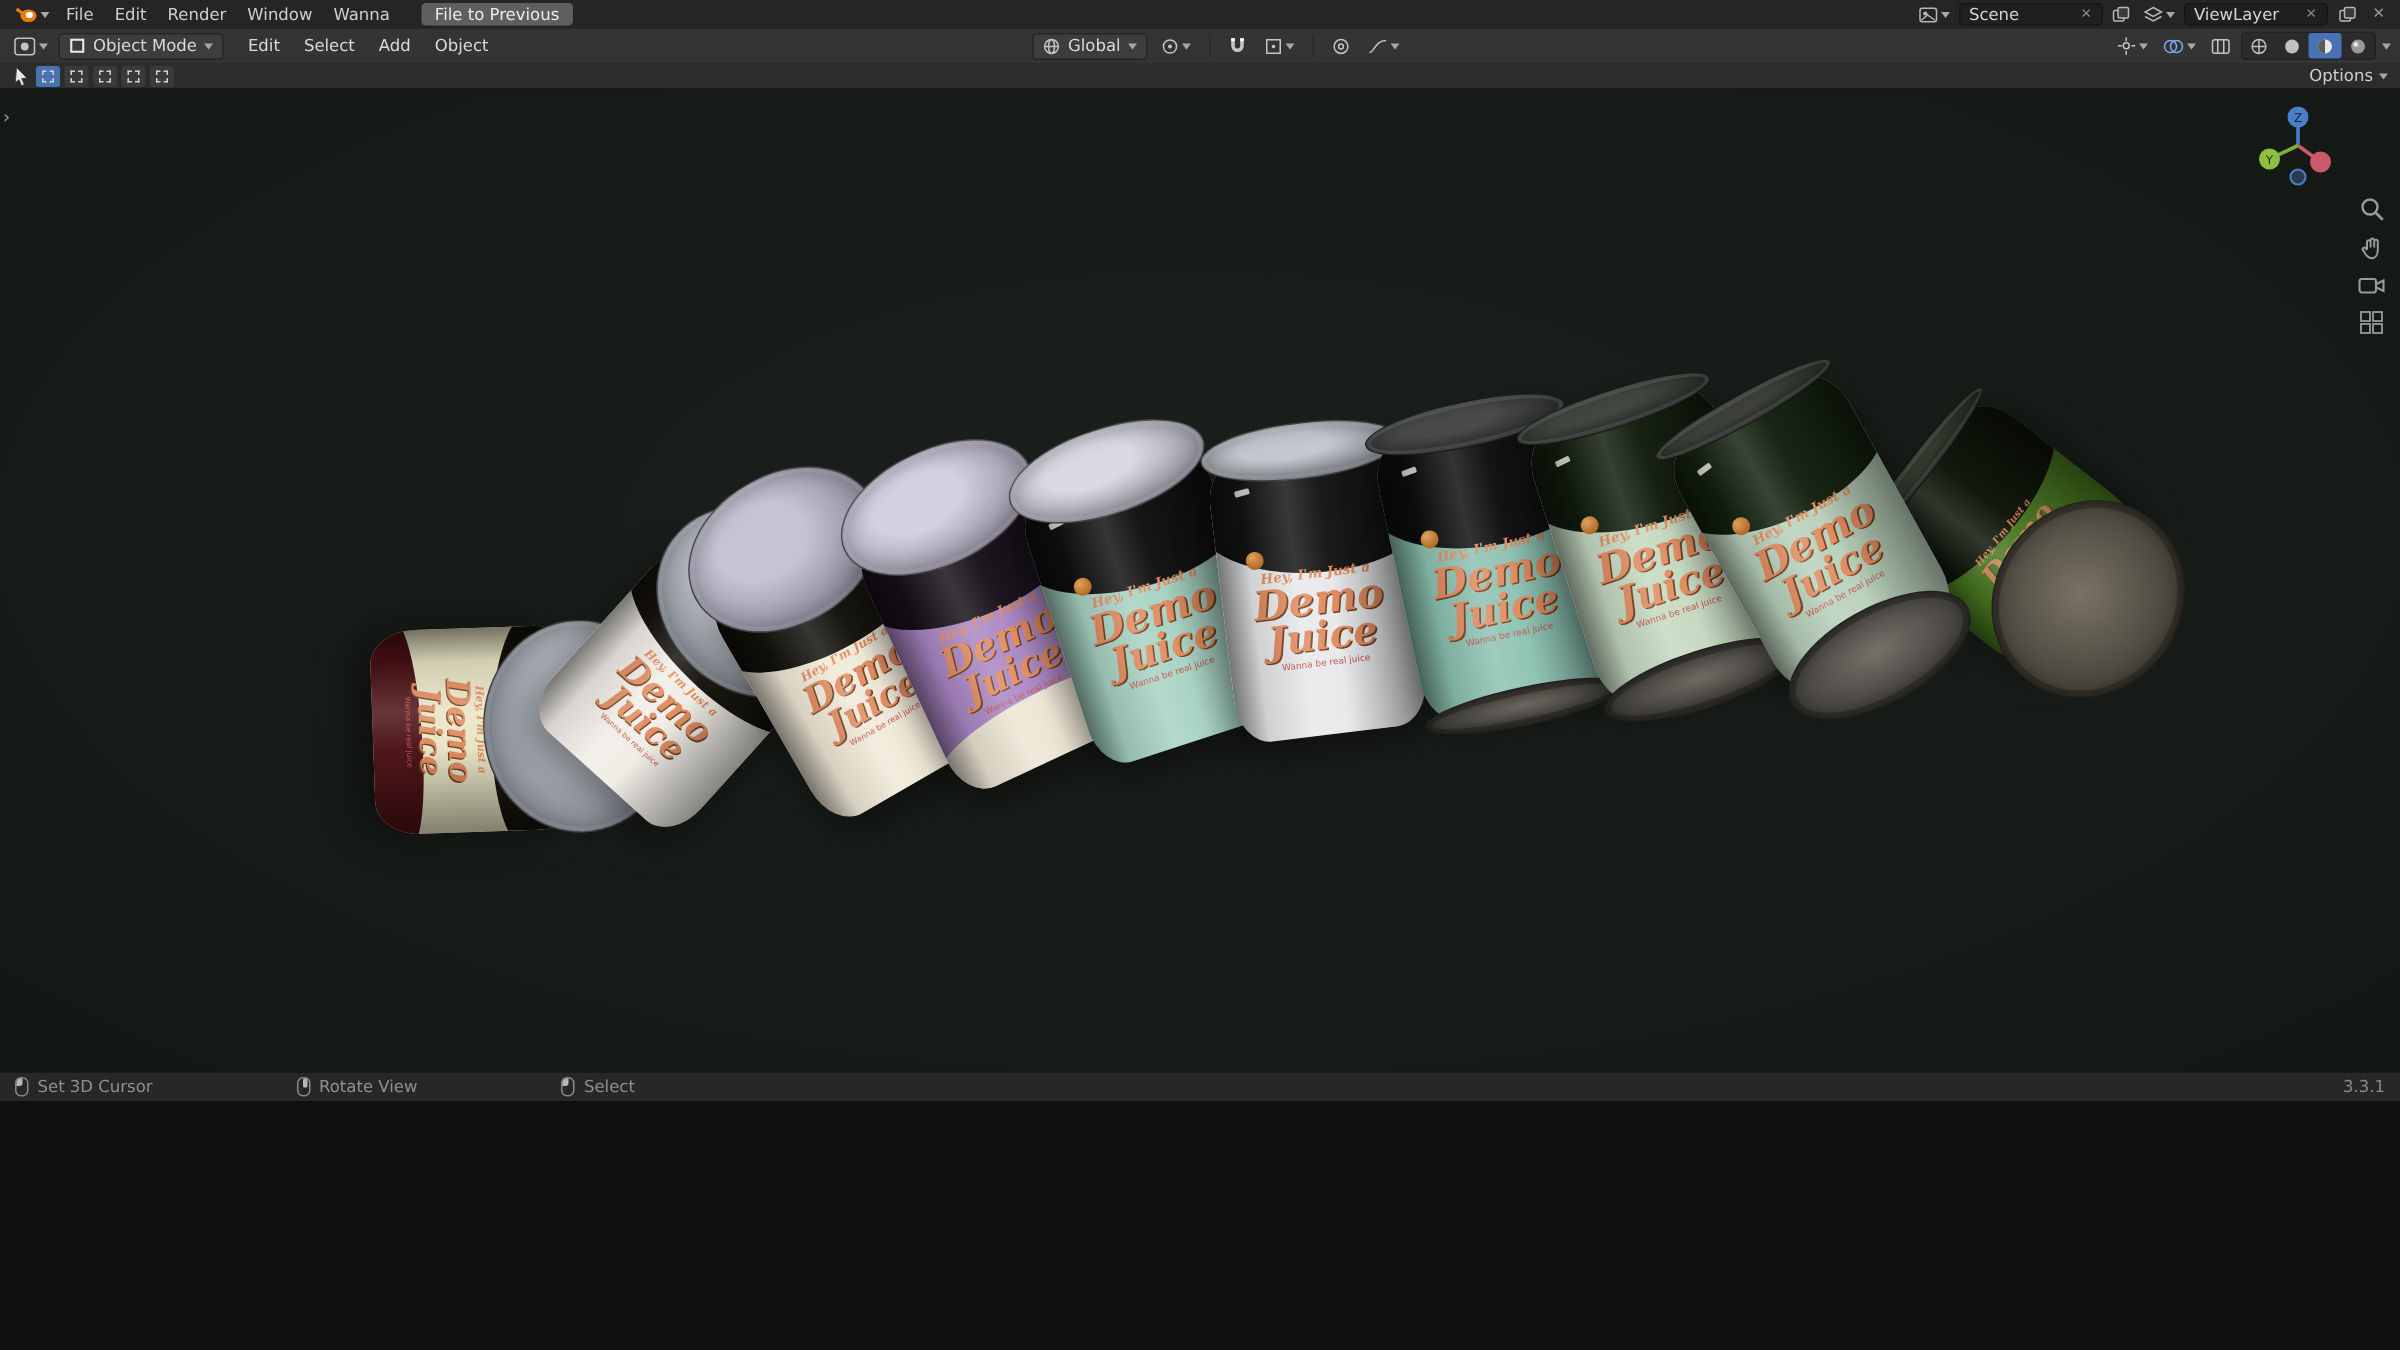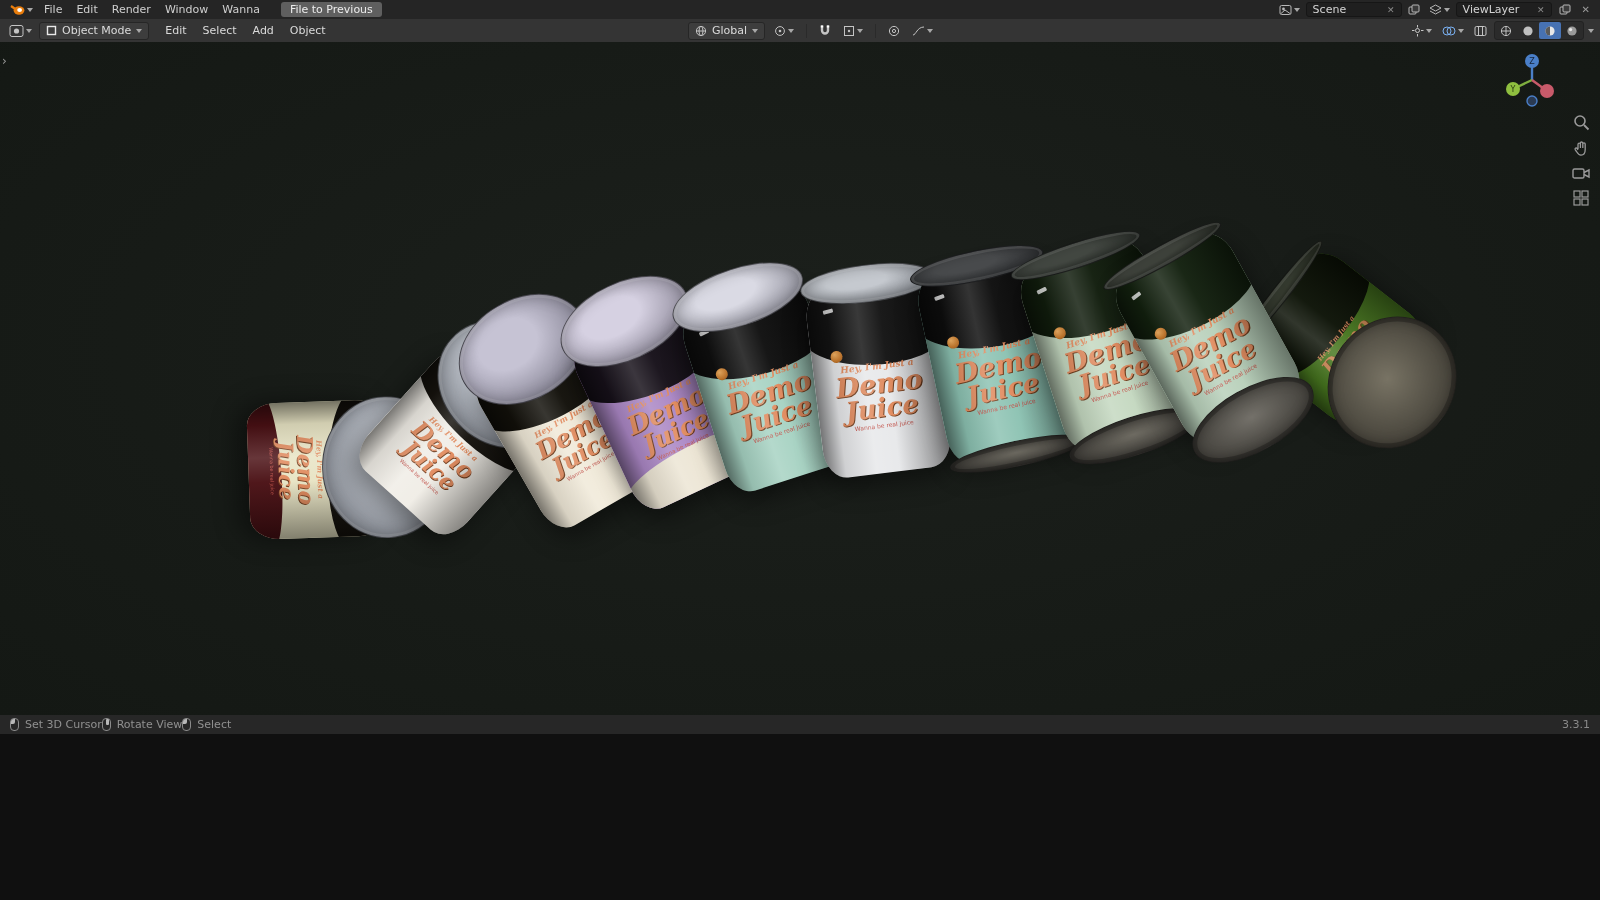--- a/index.html
+++ b/index.html
@@ -85,21 +85,21 @@
   .can-fruit { position:absolute; width:12px; height:12px; border-radius:50%;
                background:radial-gradient(circle at 35% 30%, #f2b264, #c87828 60%, #90501a);
                top:33%; left:15%; }
   .can-mark { position:absolute; width:10px; height:4px; background:rgba(255,255,255,.78);
               border-radius:1px; top:11%; left:13%; transform:rotate(-8deg); }
 
   
   .statusbar { height:19px; background:#272727; display:flex; align-items:center;
                padding:0 10px; color:#909090; font-size:11px; flex:0 0 auto; }
   .hint { display:flex; align-items:center; gap:6px;justify-content:space-between; }
-  .hint + .hint { }
+  .hint + .hint { margin-left:96px; }
   .mouse { width:9px; height:13px; border:1px solid #8a8a8a; border-radius:4px; position:relative; }
   .mouse.left::before  { content:""; position:absolute; left:0; top:0; width:4px; height:5px;
                          background:#b8b8b8; border-radius:3px 0 2px 0; }
   .mouse.middle::before{ content:""; position:absolute; left:3px; top:0; width:3px; height:6px;
                          background:#b8b8b8; border-radius:1px; }
   .version { margin-left:auto; color:#8a8a8a; }
   svg { display:block; }
 </style>
 </head>
 <body>
@@ -273,20 +273,44 @@
           <svg width="12" height="12" viewBox="0 0 12 12">
             <circle cx="6" cy="6" r="4.6" fill="#9a9a9a"></circle>
             <circle cx="4.6" cy="4.6" r="1.6" fill="#e8e8e8"></circle>
           </svg>
         </span>
       </span>
       <span class="chev"></span>
     </div>
   </div>
 
+  <div class="toolrow">
+    <svg width="13" height="14" viewBox="0 0 13 14">
+      <path d="M3 1 L10 8 L6.5 8.4 L8.2 12.4 L6.4 13.2 L4.7 9.2 L2.2 11 Z" fill="#e8e8e8" stroke="#3a3a3a" stroke-width="0.6"></path>
+    </svg>
+    <span class="tool-toggle active">
+        <span class="tool-glyph"></span>
+      </span>
+    <span class="tool-toggle">
+        <span class="tool-glyph"></span>
+      </span>
+    <span class="tool-toggle">
+        <span class="tool-glyph"></span>
+      </span>
+    <span class="tool-toggle">
+        <span class="tool-glyph"></span>
+      </span>
+    <span class="tool-toggle">
+        <span class="tool-glyph"></span>
+      </span>
+    <span class="options">
+      <span>Options</span>
+      <span class="chev"></span>
+    </span>
+  </div>
 
   <div class="viewport">
     <span class="expander">›</span>
 
     <div id="cans-layer" style="position:absolute;inset:0;">
         <div class="can" style="width: 136px; height: 155px; left: 252px; top: 349.5px; transform: rotate(88deg); z-index: 1;">
           <div class="can-body" style="background: rgb(232, 228, 196);">
             <div class="can-blob" style="background: rgb(20, 17, 12); height: 46%;"></div>
             <div class="can-swoosh" style="background: rgb(74, 16, 20);"></div>
             <div class="can-label" style="opacity: 1; transform: scale(0.8);">

